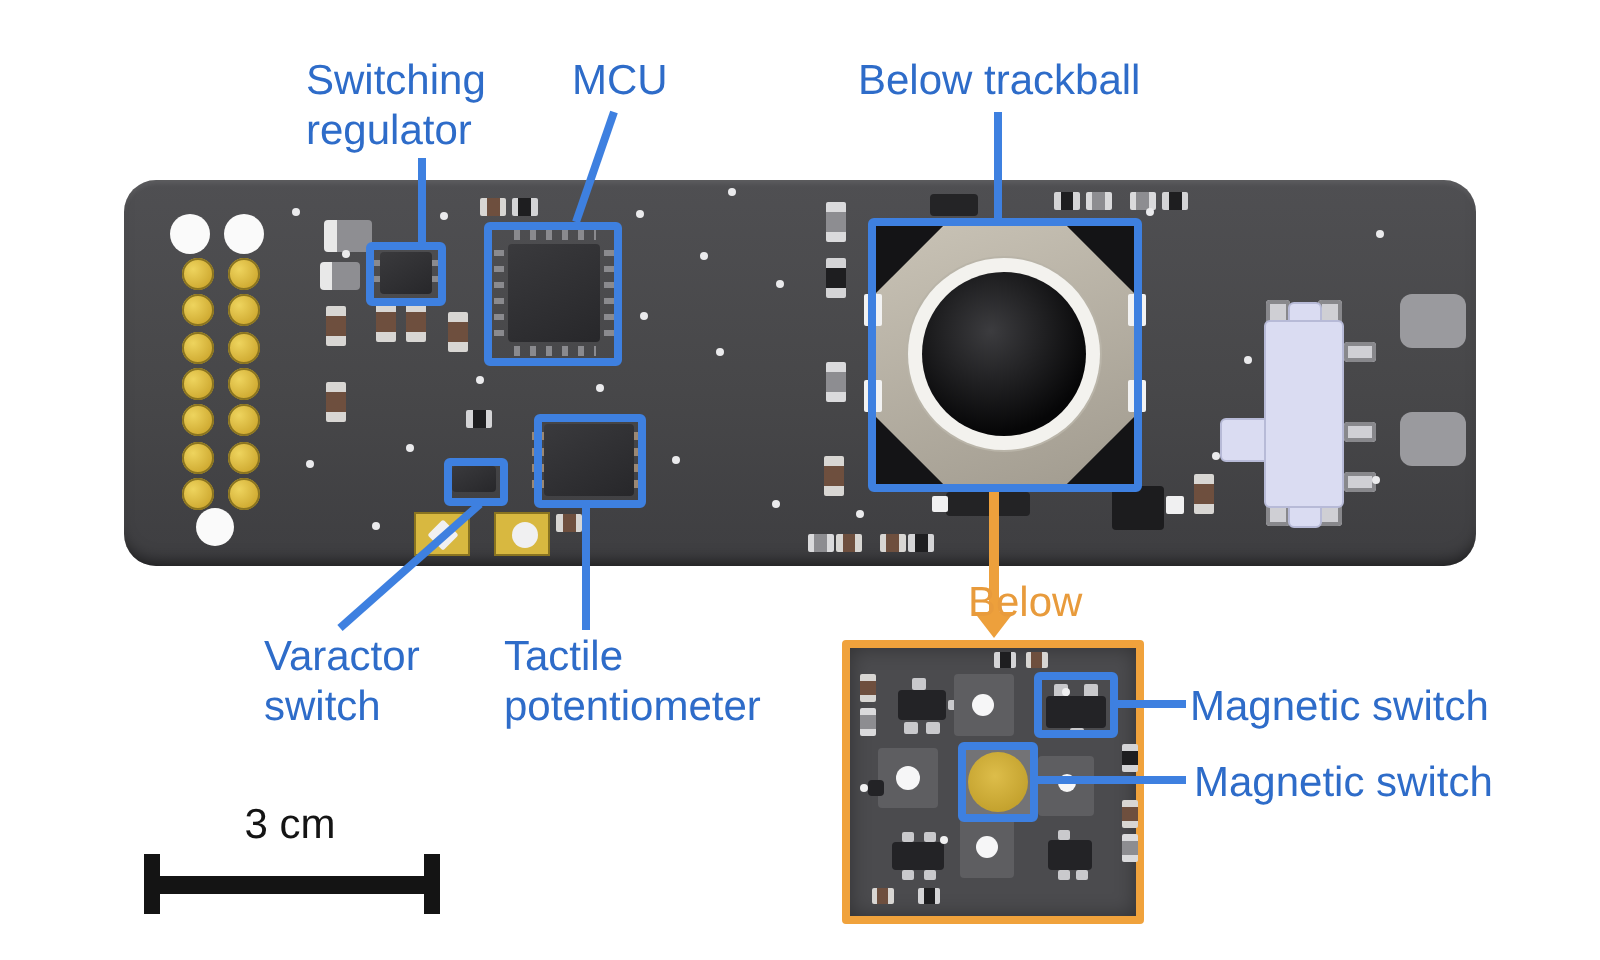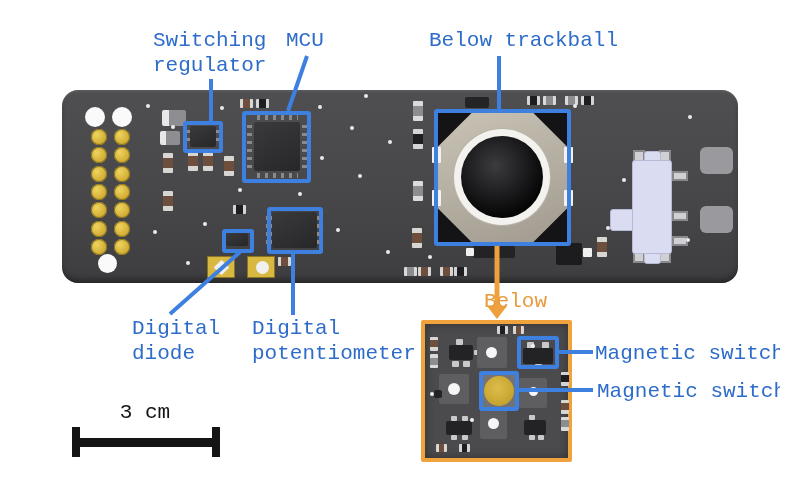--- a/index.html
+++ b/index.html
@@ -1,18 +1,18 @@
 <!DOCTYPE html>
 <html><head>
 <meta charset="utf-8">
 <style>
   html,body{margin:0;padding:0;background:#ffffff;}
   *{box-sizing:border-box;}
   #stage{position:relative;width:780px;height:480px;background:#fff;overflow:hidden;
-         font-family:Liberation Mono, monospace;}
+         font-family:Liberation Sans, sans-serif;}
   .abs{position:absolute;}
   .dec{position:absolute;z-index:3;}
   
   .lbl{position:absolute;z-index:8;color:#2e6cc9;font-size:21px;line-height:25px;}
   .lbl.orange{color:#e89b3c;}
   .lbl.black{color:#141414;text-align:center;}
   .nowrap{white-space:nowrap;}
   
   .bluebox{position:absolute;z-index:6;border:4px solid #3e80e0;border-radius:3px;background:transparent;}
   
@@ -197,22 +197,22 @@
   <div class="bluebox" style="left:242px;top:111px;width:69px;height:72px"></div>
   <div class="bluebox" style="left:222px;top:229px;width:32px;height:24px"></div>
   <div class="bluebox" style="left:267px;top:207px;width:56px;height:47px"></div>
   <div class="bluebox" style="left:434px;top:109px;width:137px;height:137px"></div>
   <div class="bluebox" style="left:517px;top:336px;width:42px;height:33px"></div>
   <div class="bluebox" style="left:479px;top:371px;width:40px;height:40px"></div>
 
   <div class="lbl" style="left:153px;top:28px;width:115px">Switching regulator</div>
   <div class="lbl nowrap" style="left:286px;top:28px">MCU</div>
   <div class="lbl nowrap" style="left:429px;top:28px">Below trackball</div>
-  <div class="lbl" style="left:132px;top:316px;width:95px">Digital diode</div>
-  <div class="lbl" style="left:252px;top:316px;width:145px">Digital potentiometer</div>
+  <div class="lbl" style="left:132px;top:316px;width:95px">Varactor switch</div>
+  <div class="lbl" style="left:252px;top:316px;width:145px">Tactile potentiometer</div>
   <div class="lbl orange nowrap" style="left:484px;top:289px">Below</div>
   <div class="lbl nowrap" style="left:595px;top:341px">Magnetic switch</div>
   <div class="lbl nowrap" style="left:597px;top:379px">Magnetic switch</div>
 
   <div class="lbl black" style="left:95px;top:400px;width:100px">3 cm</div>
   <div class="scalebar" style="left:75px;top:438px;width:142px;height:9px"></div>
   <div class="scalebar" style="left:72px;top:427px;width:8px;height:30px"></div>
   <div class="scalebar" style="left:212px;top:427px;width:8px;height:30px"></div>
 
 <div class="dec chip v c-b" style="left: 163px; top: 153px;"></div>

